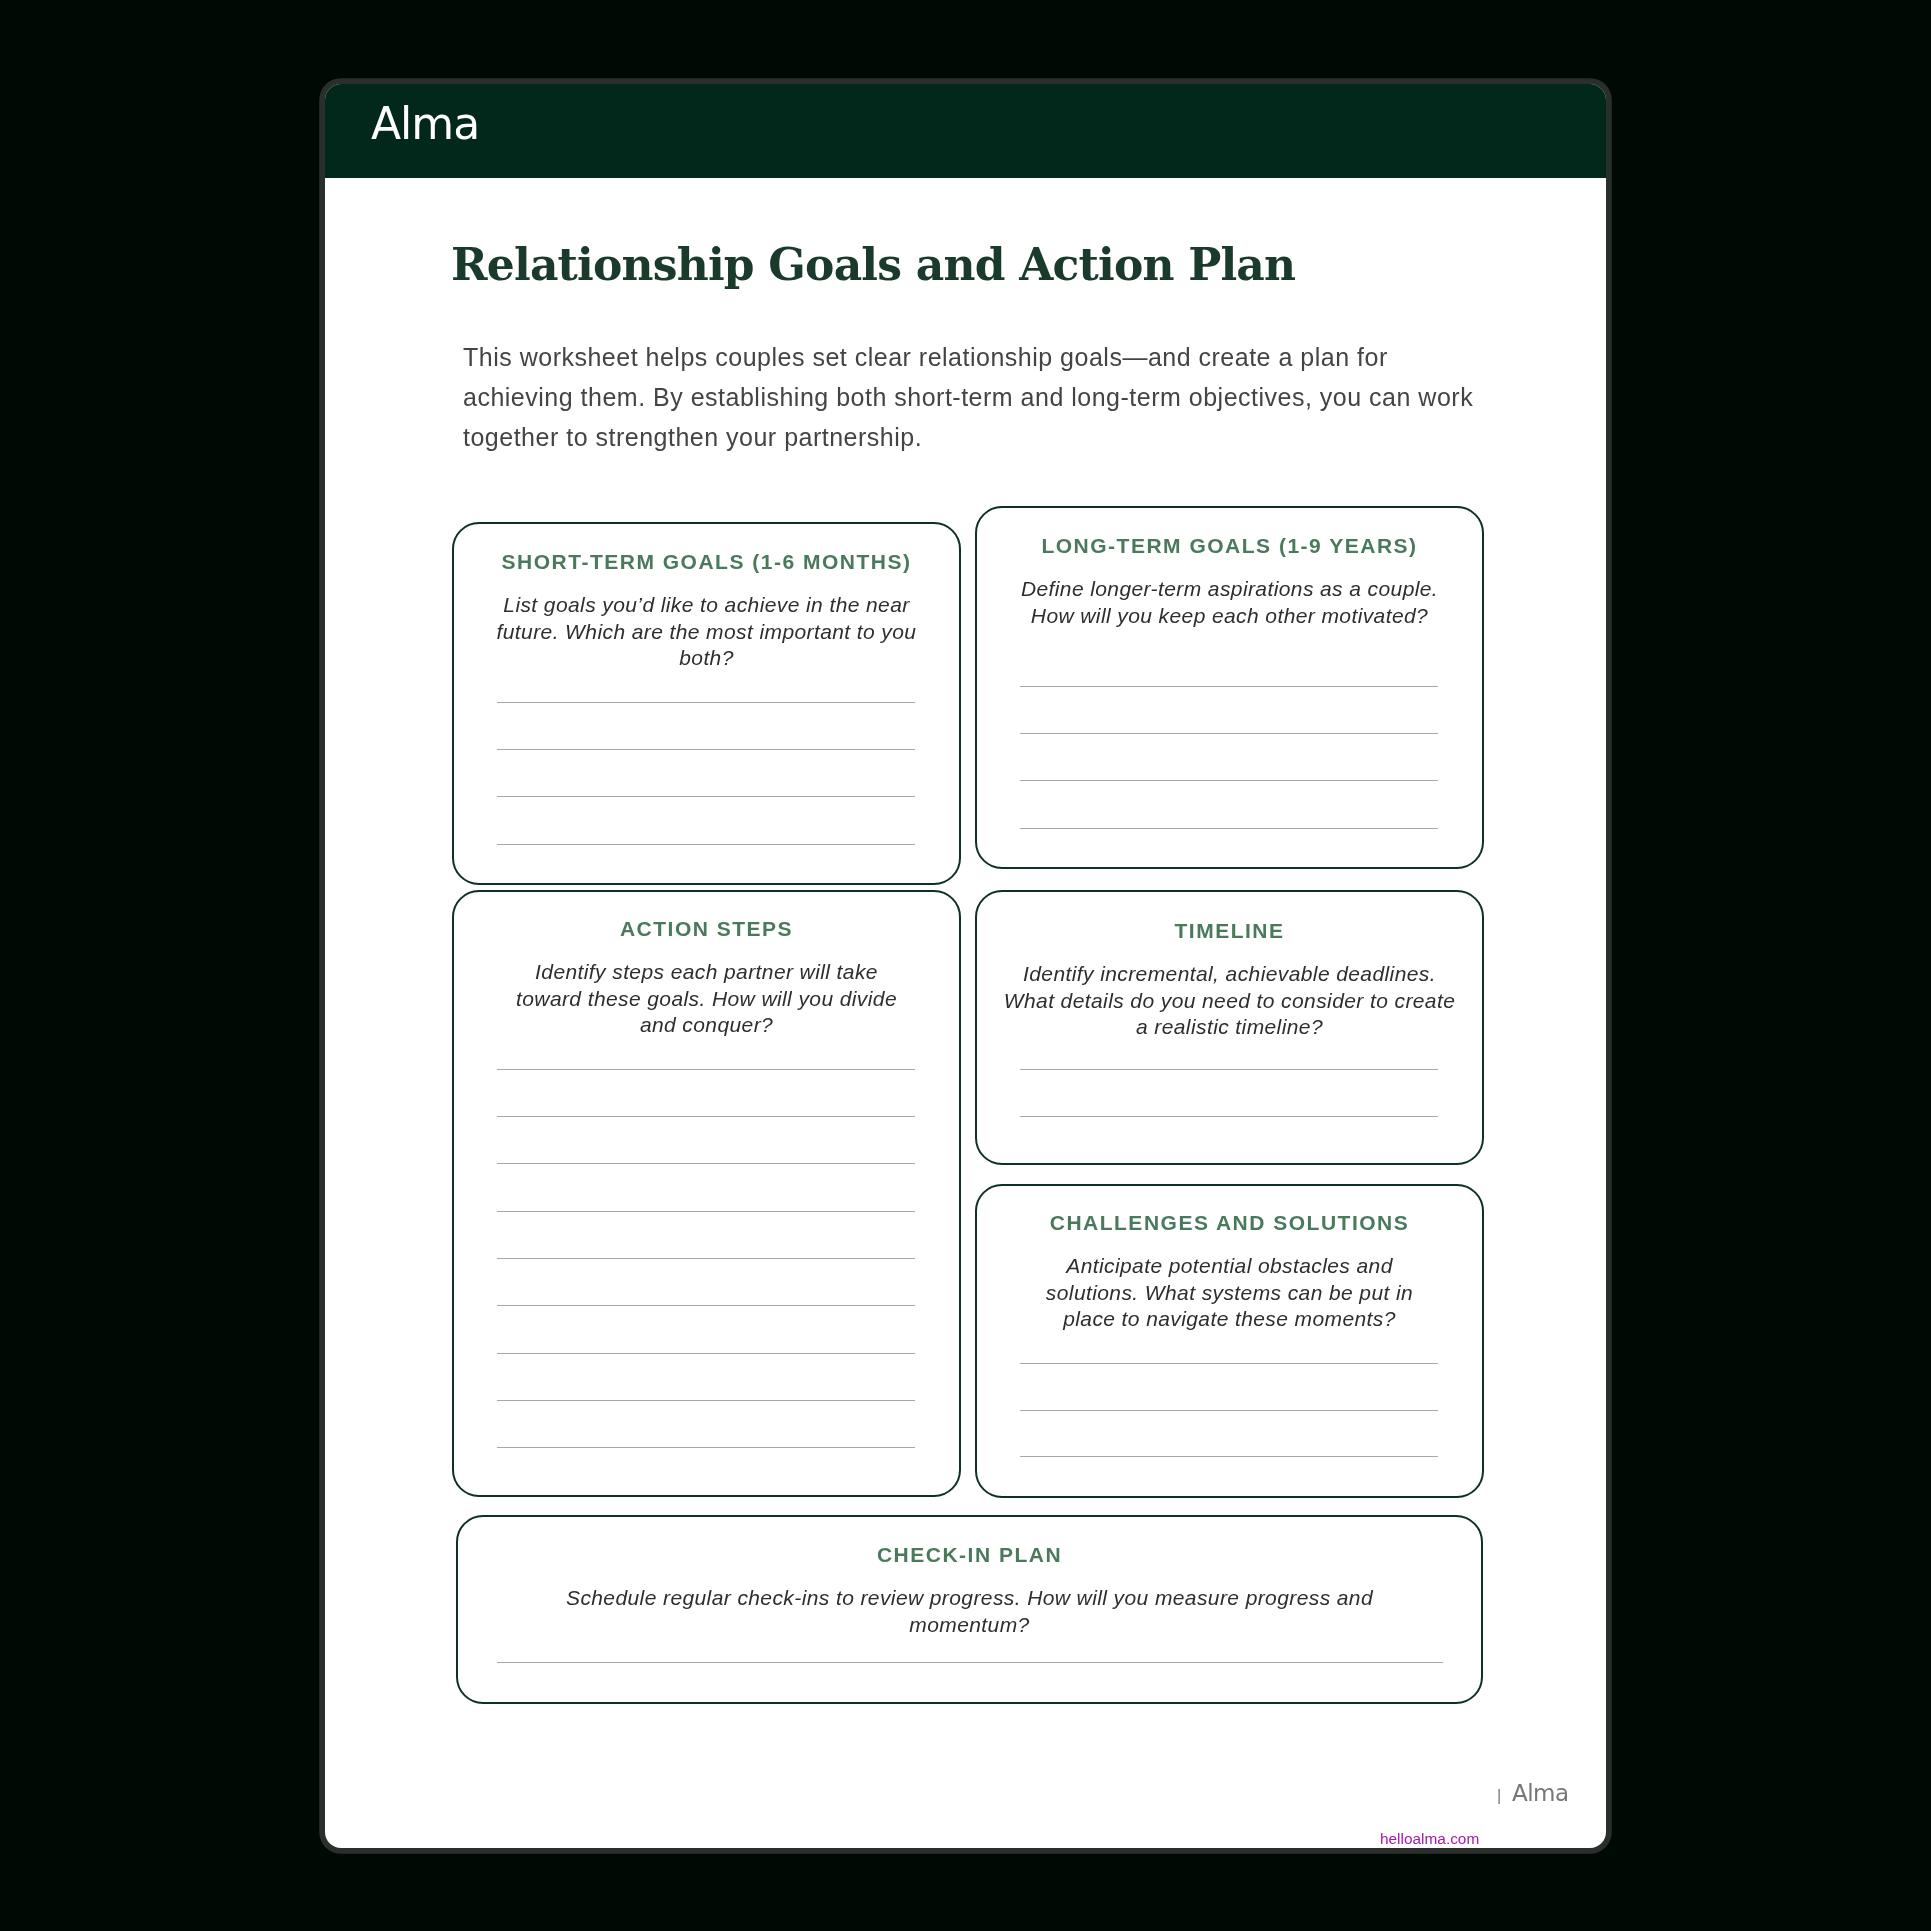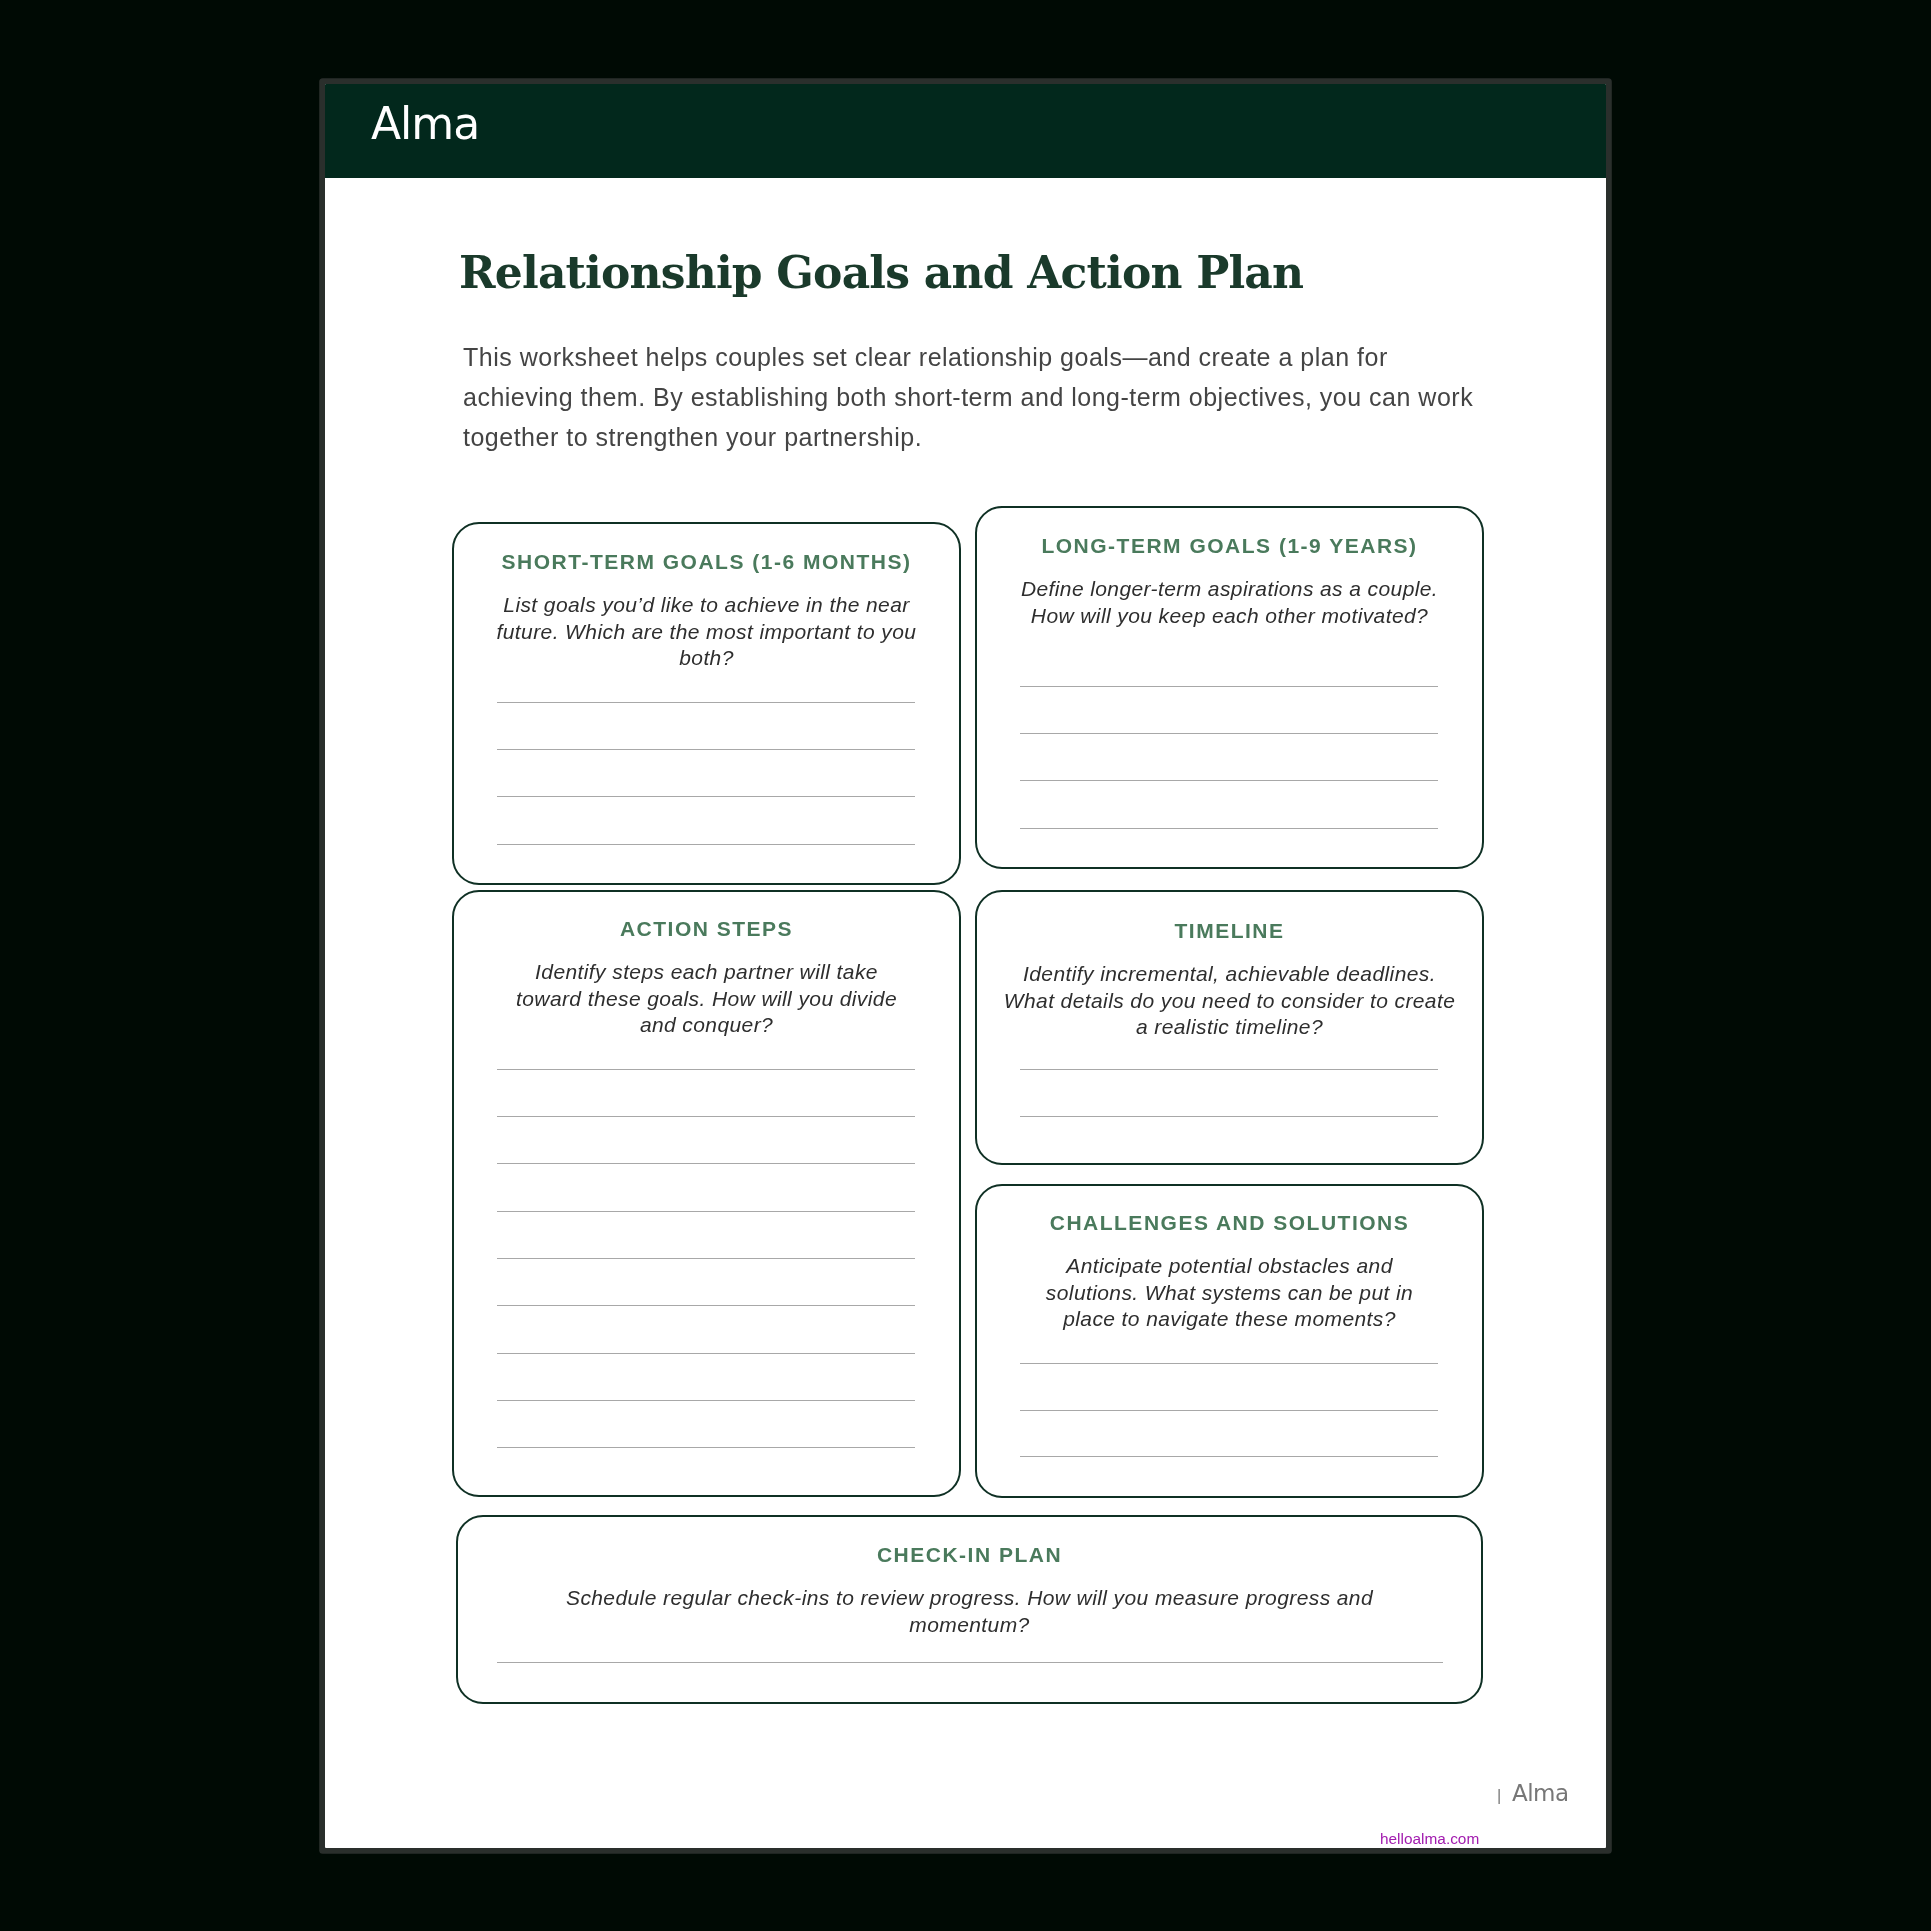--- a/index.html
+++ b/index.html
@@ -8,39 +8,39 @@
     background: #000a04;
     position: relative;
     overflow: hidden;
     font-family: "DejaVu Sans", sans-serif;
   }
   .page {
     position: absolute;
     left: 325px; top: 84px;
     width: 1281px; height: 1764px;
     background: #ffffff;
-    border-radius: 1px;
+    border-radius: 16px;
     box-shadow: 0 0 0 5.8px #2a2f2c;
     overflow: hidden;
   }
   .header {
     position: absolute; left: 0; top: 0;
     width: 100%; height: 94px;
     background: #02281c;
   }
   .logo {
     position: absolute; left: 46px; top: 13.5px;
     font-family: "DejaVu Sans", sans-serif;
     font-size: 44px; color: #ffffff;
     letter-spacing: -1px;
     font-weight: normal;
   }
   .title {
     position: absolute; left: 122px; top: 151px;
-    margin: 12px;
+    margin: 4px;
     font-family: "DejaVu Serif", serif;
     font-size: 44px; font-weight: bold;
     color: #1a3a2b;
     letter-spacing: -0.8px;
     white-space: nowrap;
   }
   .intro {
     position: absolute; left: 122px; top: 237px;
     width: 1023px; margin: 16px;
     font-family: "Liberation Sans", sans-serif;

